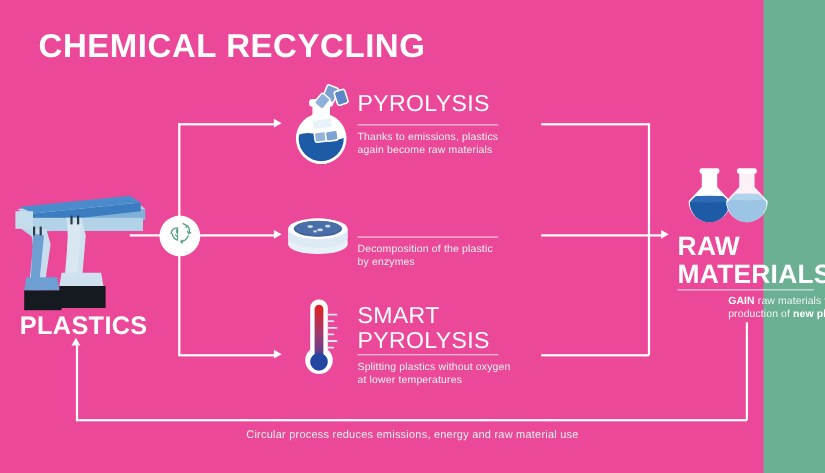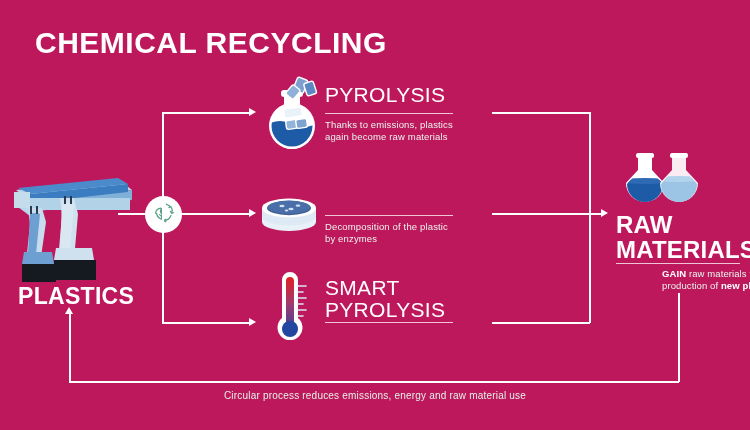--- a/index.html
+++ b/index.html
@@ -1,21 +1,21 @@
 <!DOCTYPE html>
 <html><head>
 <meta charset="utf-8">
 <style>
   html,body{margin:0;padding:0;}
   body{
     width:750px;height:430px;overflow:hidden;
     font-family:"Liberation Sans","DejaVu Sans",sans-serif;
     background:#6bb092;
   }
-  #stage{position:relative;width:750px;height:430px;background:#be185d;}
+  #stage{position:relative;width:694px;height:430px;background:#ec4899;}
 
   
   .main-title{
     position:absolute;left:35px;top:28px;
     font-size:30px;font-weight:bold;letter-spacing:.5px;
     color:#ffffff;line-height:1;
   }
 
   
   .stage-title{
@@ -214,20 +214,22 @@
         <line x1="30" y1="26" x2="38" y2="26"></line>
         <line x1="30" y1="32" x2="35" y2="32"></line>
         <line x1="30" y1="38" x2="38" y2="38"></line>
         <line x1="30" y1="44" x2="35" y2="44"></line>
       </g>
     </svg>
   </div>
   <div class="stage-title" style="left:325px;top:277px;">SMART
 PYROLYSIS</div>
   <div class="divider" style="left:325px;top:322px;width:128px;"></div>
+  <div class="stage-desc" style="left:325px;top:328px;width:155px;">Splitting plastics without oxygen
+at lower temperatures</div>
 
   <div class="ln ln-h" style="left:492px;top:112px;width:98px;"></div>
   <div class="ln ln-h" style="left:492px;top:322px;width:98px;"></div>
   <div class="ln ln-v" style="left:589px;top:112px;height:211px;"></div>
   <div class="ln ln-h" style="left:492px;top:213px;width:110px;"></div>
   <div class="arrow-r" style="left:601px;top:209px;"></div>
 
   <div class="raw-art">
     <svg width="92" height="62" viewBox="0 0 92 62" xmlns="http://www.w3.org/2000/svg">
 

